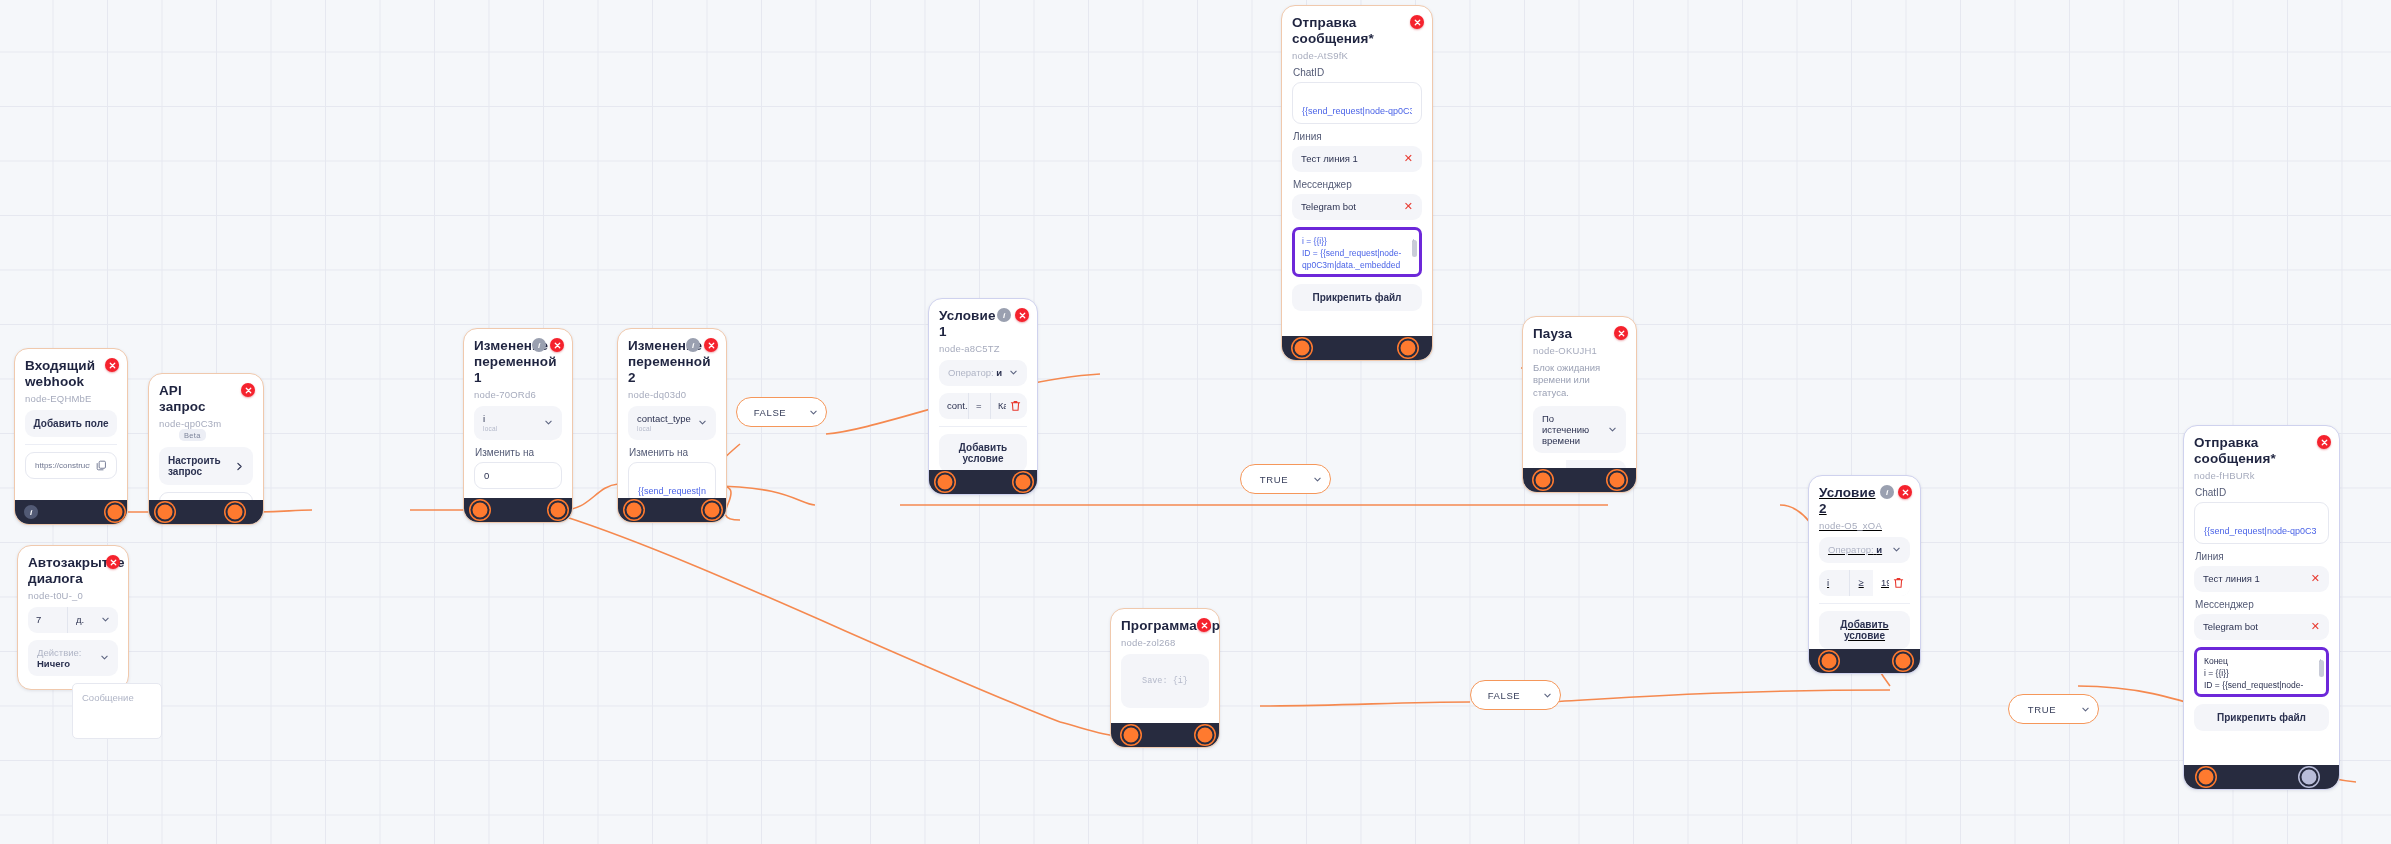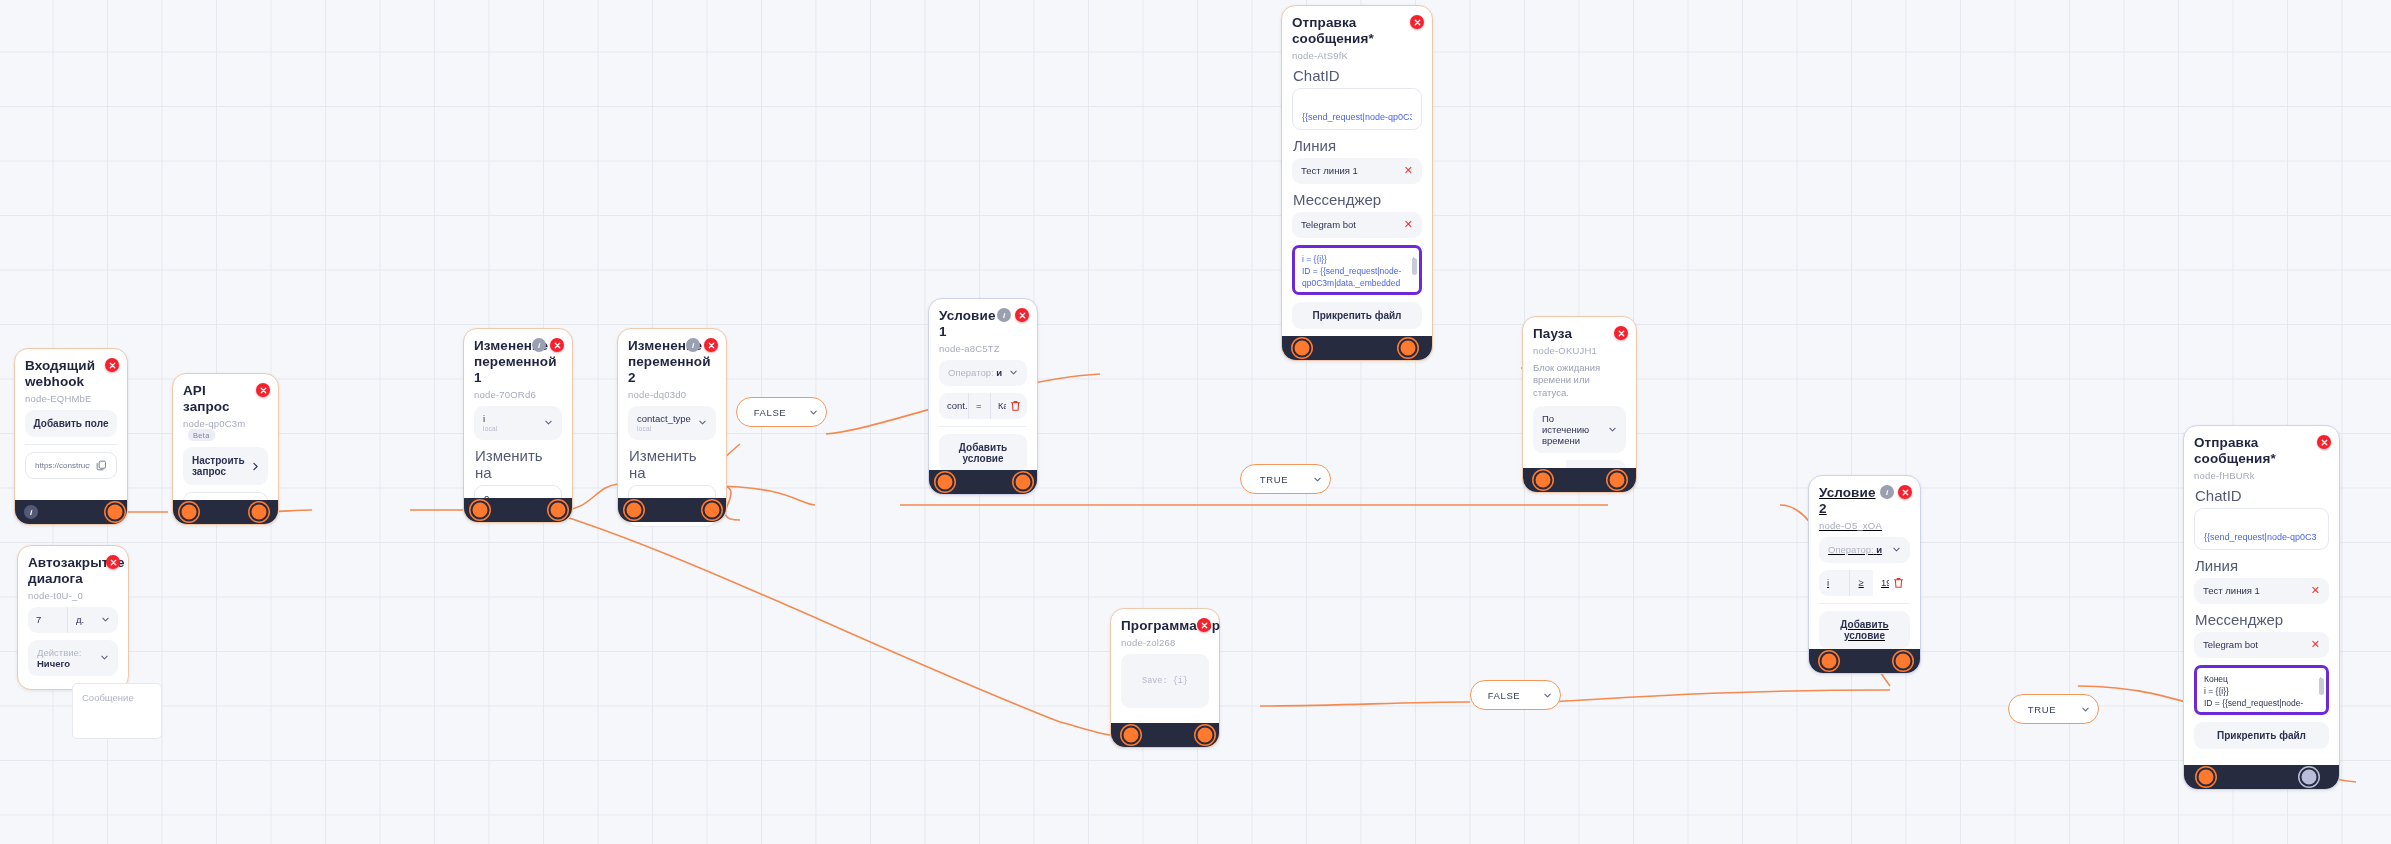--- a/index.html
+++ b/index.html
@@ -62,26 +62,26 @@
   .fld .sub{display:block;font-size:6.5px;color:#b4b9ca;margin-top:1px;letter-spacing:.2px;}
   .fld .ph{color:#b0b5c6;}
   .chev{width:9px;height:9px;flex:0 0 9px;margin-left:6px;}
   .chev svg{display:block;width:9px;height:9px;}
   .btn-grey{
     box-sizing:border-box;width:100%;border-radius:9px;background:#f4f5f9;text-align:center;
     font-size:10px;font-weight:700;color:#2b3150;padding:8px 6px;margin-bottom:7px;cursor:pointer;
   }
   .btn-grey.row{display:flex;align-items:center;justify-content:space-between;text-align:left;padding:8px 9px;}
   .sep{height:1px;background:#eceef5;margin:2px 0 7px 0;}
-  .lbl{font-size:15px;color:#535a75;margin:0 0 4px 1px;}
+  .lbl{font-size:10px;color:#535a75;margin:0 0 4px 1px;}
   .tokentxt{color:#4a63e7;font-size:9px;white-space:nowrap;overflow:hidden;text-overflow:clip;margin-top:16px;}
   .xmark{color:#e8392f;font-size:11px;font-weight:700;line-height:1;cursor:pointer;margin-left:6px;}
   .badge-beta{
     display:inline-block;background:#eceef5;color:#7d849b;border-radius:5px;
-    font-size:7.5px;padding:1.5px 5px;margin-left:5px;vertical-align:middle;letter-spacing:.3px;
+    font-size:7.5px;padding:1.5px 5px;margin-left:20px;vertical-align:middle;letter-spacing:.3px;
   }
   .copy-ic{width:11px;height:11px;flex:0 0 11px;margin-left:6px;}
   .trash{width:11px;height:12px;flex:0 0 11px;margin-left:4px;cursor:pointer;}
   .split{display:flex;align-items:stretch;background:#f4f5f9;border-radius:9px;margin-bottom:7px;overflow:hidden;min-height:26px;}
   .split .cell{display:flex;align-items:center;font-size:9.5px;color:#2b3150;padding:7px 8px;}
   .split .divl{width:1px;background:#e2e5ee;}
   .split .grow{flex:1;min-width:0;overflow:hidden;}
   .code-area{
     box-sizing:border-box;width:100%;background:#fff;border:3px solid #6d28d9;border-radius:7px;
     font-size:8.5px;line-height:1.45;color:#2b3150;padding:5px 12px 5px 7px;margin-bottom:7px;
@@ -190,21 +190,21 @@
       <div class="foot-info">i</div>
       <div class="port" style="left:100px"></div>
     </div>
     <div class="btn-close">
       <svg viewBox="0 0 10 10">
           <path d="M1.8 1.8 8.2 8.2M8.2 1.8 1.8 8.2" stroke="#fff" stroke-width="1.8" stroke-linecap="round"></path>
         </svg>
     </div>
   </div>
 
-  <div class="node" style="left:172px;top:373px;width:107px;height:152px;">
+  <div class="node" style="left:148px;top:373px;width:116px;height:152px;">
     <div class="node-body">
       <div class="node-title">API запрос</div>
       <div class="node-id">
         <span>node-qp0C3m</span><span class="badge-beta">Beta</span>
       </div>
       <div class="btn-grey row">
         <span>Настроить запрос</span>
         <span class="chev">
           <svg viewBox="0 0 10 10">
               <path d="M3.2 1.5 6.8 5 3.2 8.5" fill="none" stroke="#2b3150" stroke-width="1.3" stroke-linecap="round" stroke-linejoin="round"></path>

